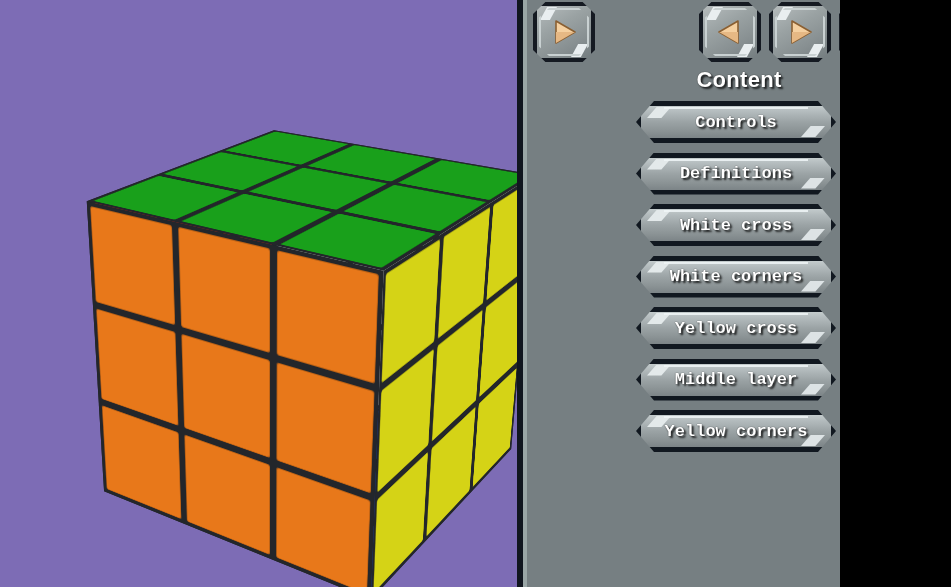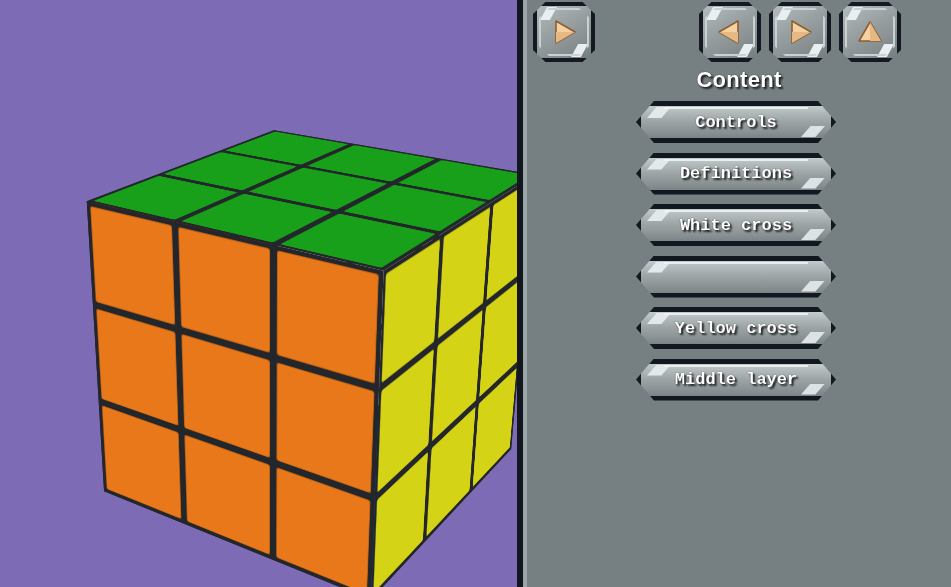--- a/index.html
+++ b/index.html
@@ -5,21 +5,21 @@
   html, body {
     margin: 0;
     padding: 0;
     background: #000;
   }
   body {
     font-family: "Liberation Sans", sans-serif;
   }
   #app {
     position: relative;
-    width: 951px;
+    width: 840px;
     height: 587px;
     overflow: hidden;
     background: #fde047;
   }
 
   
   #viewport {
     position: absolute;
     left: 0; top: 0;
     width: 517px;
@@ -342,29 +342,36 @@
         <div class="menubtn">
           <span class="mb-notch-tl"></span>
           <span class="mb-topline"></span>
           <span class="mb-notch-br"></span>
           <span class="mb-label">White cross</span>
         </div>
         <div class="menubtn">
           <span class="mb-notch-tl"></span>
           <span class="mb-topline"></span>
           <span class="mb-notch-br"></span>
+          <span class="mb-label">White corners</span>
         </div>
         <div class="menubtn">
           <span class="mb-notch-tl"></span>
           <span class="mb-topline"></span>
           <span class="mb-notch-br"></span>
           <span class="mb-label">Yellow cross</span>
         </div>
         <div class="menubtn">
           <span class="mb-notch-tl"></span>
           <span class="mb-topline"></span>
           <span class="mb-notch-br"></span>
           <span class="mb-label">Middle layer</span>
+        </div>
+        <div class="menubtn">
+          <span class="mb-notch-tl"></span>
+          <span class="mb-topline"></span>
+          <span class="mb-notch-br"></span>
+          <span class="mb-label">Yellow corners</span>
         </div>
       </div>
 
   </div>
 </div>
 
 </body></html>

